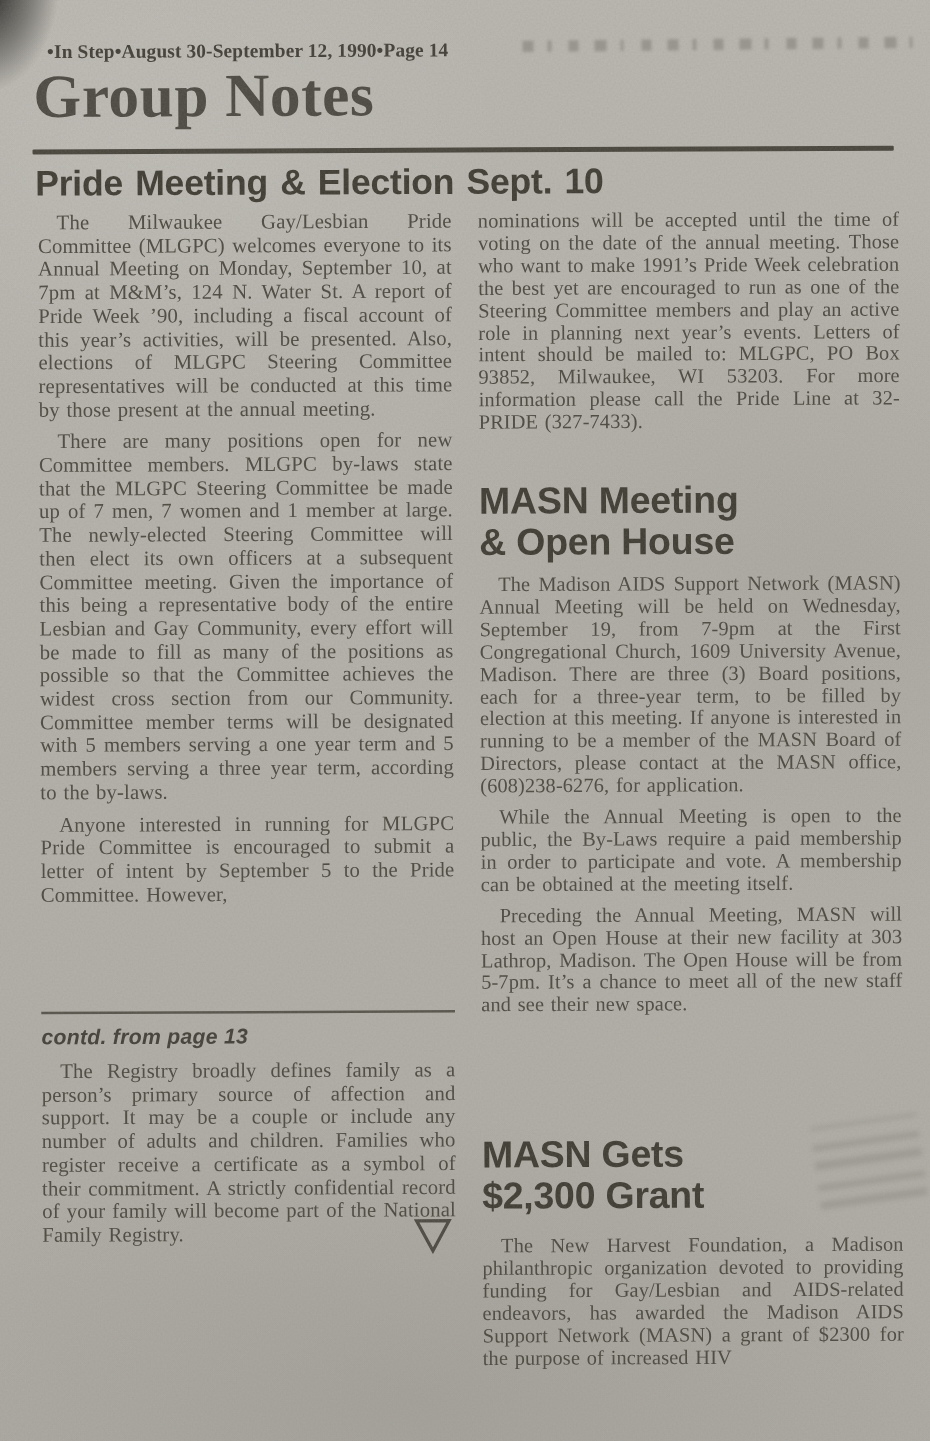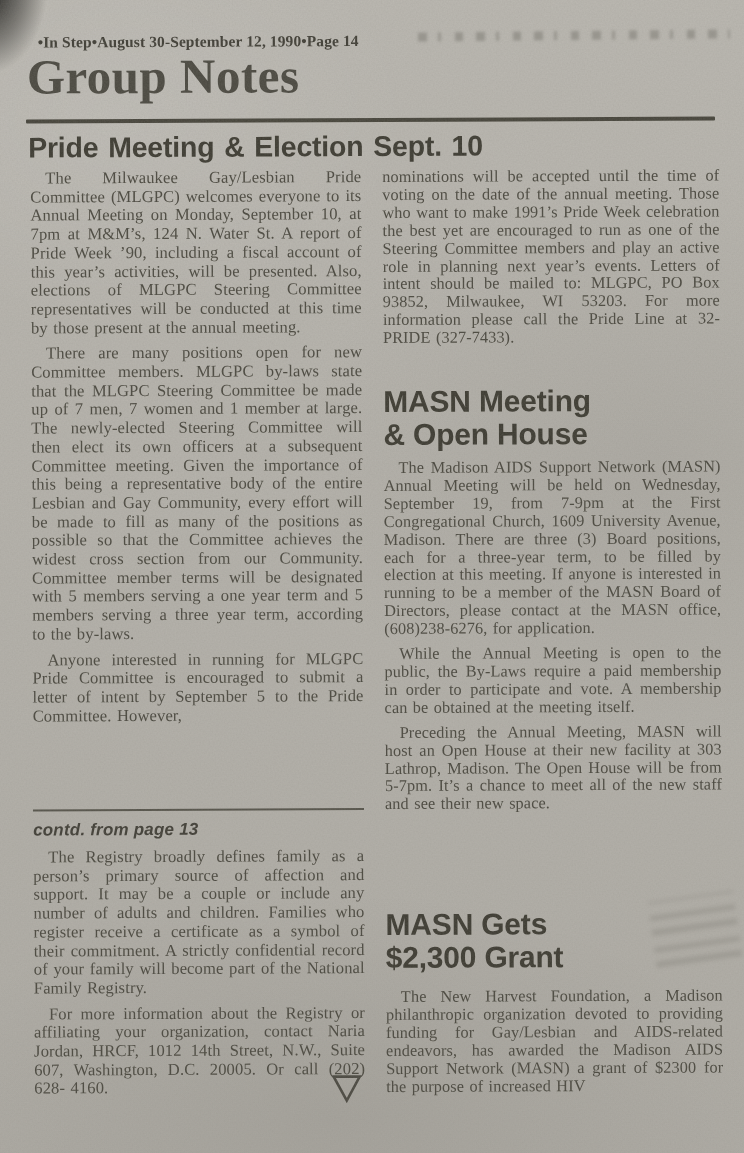--- a/index.html
+++ b/index.html
@@ -108,21 +108,20 @@
     <section class="block colL body" style="top:168px;">
       <p>The Milwaukee Gay/Lesbian Pride Committee (MLGPC) welcomes everyone to its Annual Meeting on Monday, September 10, at 7pm at M&amp;M’s, 124 N. Water St. A report of Pride Week ’90, including a fiscal account of this year’s activities, will be presented. Also, elections of MLGPC Steering Committee representatives will be conducted at this time by those present at the annual meeting.</p>
       <p>There are many positions open for new Committee members. MLGPC by-laws state that the MLGPC Steering Committee be made up of 7 men, 7 women and 1 member at large. The newly-elected Steering Committee will then elect its own officers at a subsequent Committee meeting. Given the importance of this being a representative body of the entire Lesbian and Gay Community, every effort will be made to fill as many of the positions as possible so that the Committee achieves the widest cross section from our Community. Committee member terms will be designated with 5 members serving a one year term and 5 members serving a three year term, according to the by-laws.</p>
       <p>Anyone interested in running for MLGPC Pride Committee is encouraged to submit a letter of intent by September 5 to the Pride Committee. However,</p>
     </section>
 
     <section class="block colL body contd-wrap" style="top:808px;">
       <div class="rule-thin"></div>
       <div class="contd-label">contd. from page 13</div>
       <p>The Registry broadly defines family as a person’s primary source of affection and support. It may be a couple or include any number of adults and children. Families who register receive a certificate as a symbol of their commitment. A strictly confidential record of your family will become part of the National Family Registry.</p>
-      <p>For more information about the Registry or affiliating your organization, contact Naria Jordan, HRCF, 1012 14th Street, N.W., Suite 607, Washington, D.C. 20005. Or call (202) 628- 4160.</p>
       <span class="endmark">
         <svg width="31" height="29" viewBox="0 0 31 29">
           <polygon points="2.5,2.5 28.5,2.5 15.5,26.5" fill="none" stroke="#4a4840" stroke-width="2.6"></polygon>
         </svg>
       </span>
     </section>
 
     <section class="block colR body tightbody" style="top:168px;">
       <p class="noindent">nominations will be accepted until the time of voting on the date of the annual meeting. Those who want to make 1991’s Pride Week celebration the best yet are encouraged to run as one of the Steering Committee members and play an active role in planning next year’s events. Letters of intent should be mailed to: MLGPC, PO Box 93852, Milwaukee, WI 53203. For more information please call the Pride Line at 32-PRIDE (327-7433).</p>
     </section>

